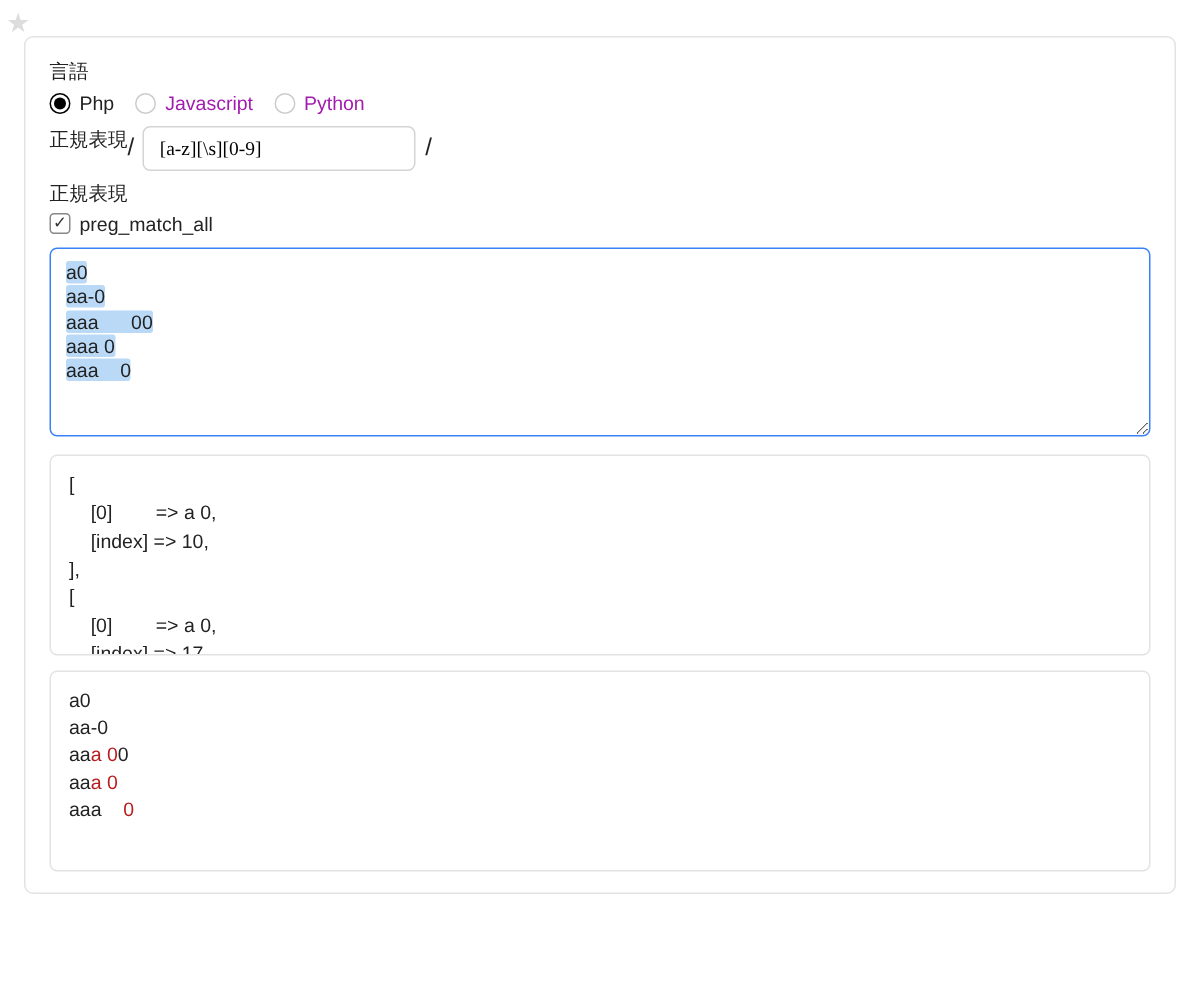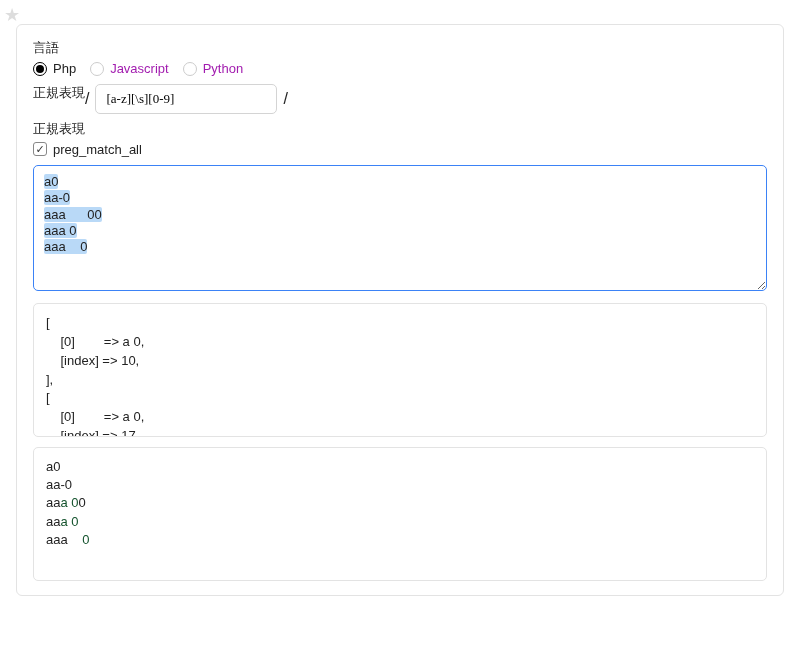--- a/index.html
+++ b/index.html
@@ -172,21 +172,21 @@
     .output-box {
       border: 1px solid #e3e3e3;
       border-radius: 5px;
       padding: 10px 12px;
       font-size: 13px;
       line-height: 1.4;
       font-family: inherit;
       height: 134px;
       white-space: pre;
     }
-    .output-box .m { color: #14532d; }
+    .output-box .m { color: #b91c1c; }
     .section-label {
       font-size: 13px;
       margin-bottom: 4px;
       display: block;
     }
   </style>
 </head>
 <body>
 
 <span class="star-icon">★</span>

